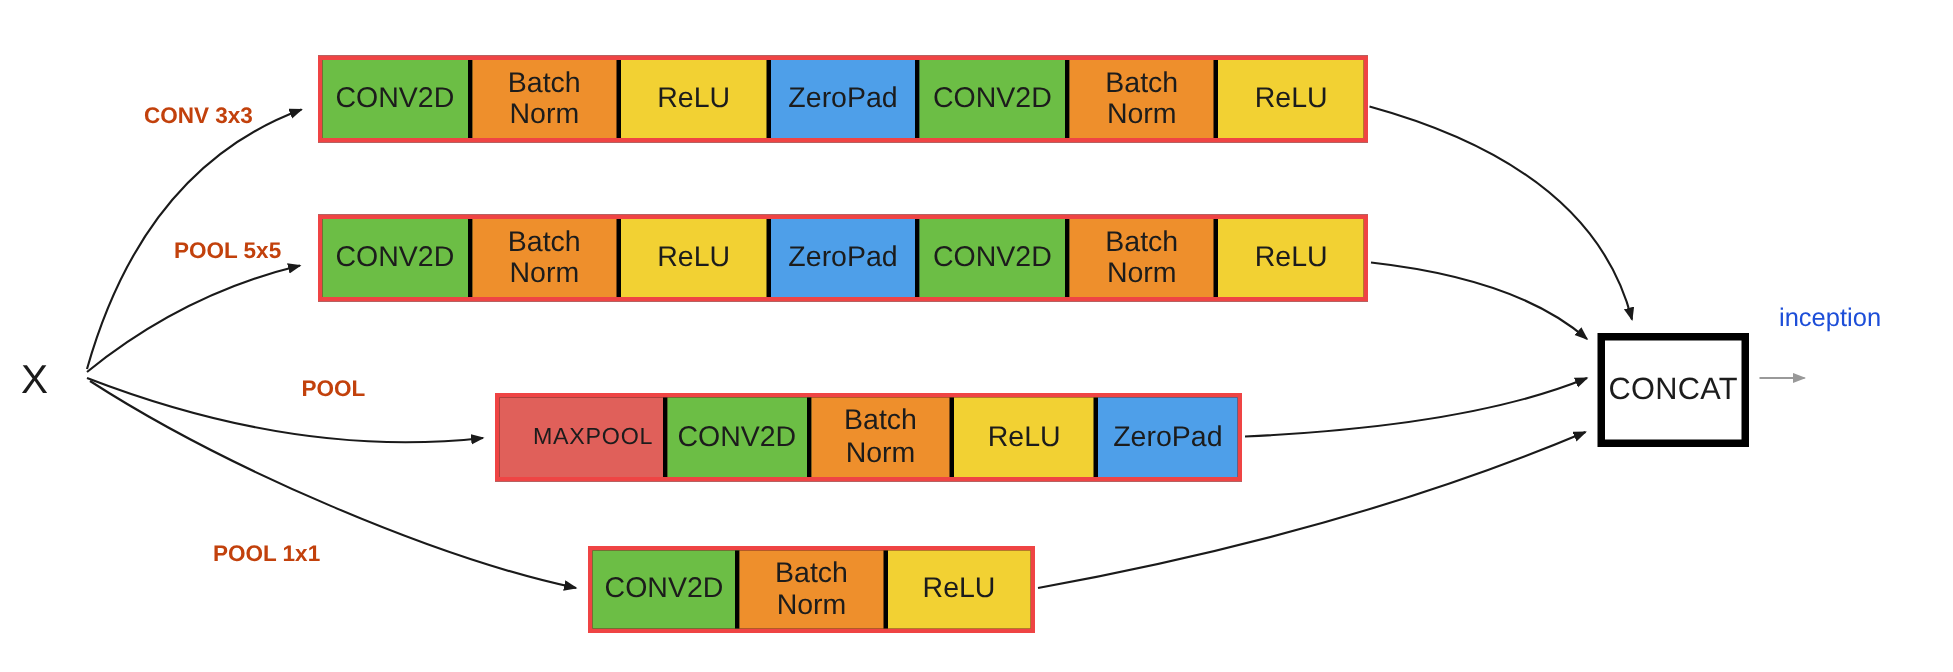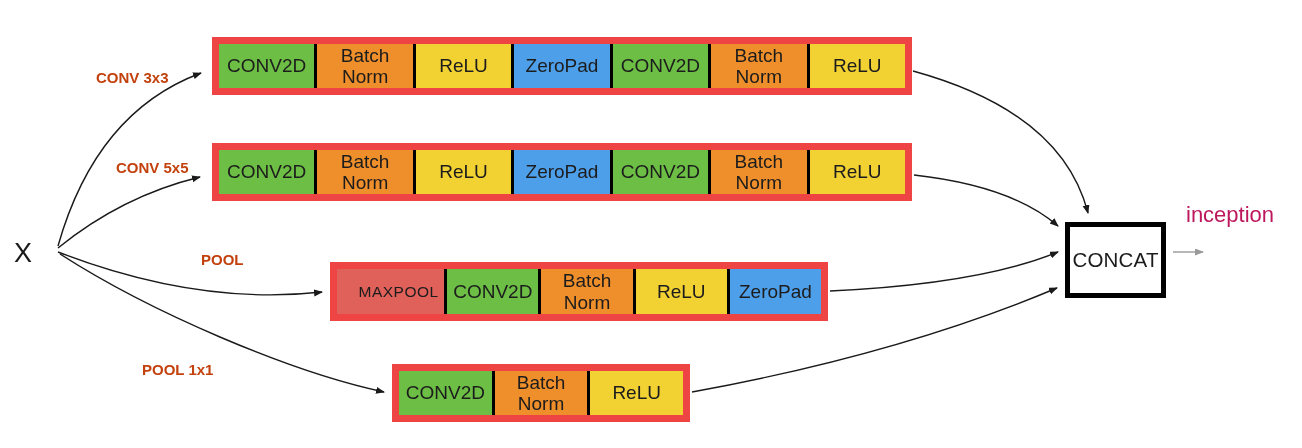--- a/index.html
+++ b/index.html
@@ -16,21 +16,21 @@
     overflow: hidden;
   }
   #arrow-layer {
     position: absolute;
     left: 0; top: 0;
     width: 1302px; height: 448px;
   }
   .pipeline {
     position: absolute;
     display: flex;
-    border: 7px solid #ef4444;
+    border: 3px solid #ef4444;
     background: #000;
     box-sizing: border-box;
   }
   .cell {
     flex: 1 1 0;
     display: flex;
     align-items: center;
     justify-content: center;
     text-align: center;
     border-right: 3px solid #000;
@@ -65,22 +65,22 @@
     display: flex;
     align-items: center;
     justify-content: center;
     font-size: 20.5px;
     color: #1c1c1c;
     letter-spacing: 0.2px;
   }
   #output-label {
     position: absolute;
     left: 1186px; top: 202px;
-    font-size: 22px;
-    color: #be185d;
+    font-size: 17px;
+    color: #1d4ed8;
   }
   
   #branch-1 { left: 212px; top: 37px;  width: 700px; height: 58px; }
   #branch-2 { left: 212px; top: 143px; width: 700px; height: 58px; }
   #branch-3 { left: 330px; top: 262px; width: 498px; height: 59px; }
   #branch-4 { left: 392px; top: 364px; width: 298px; height: 58px; }
   
   #label-branch-1 { left: 96px;  top: 69px;  }
   #label-branch-2 { left: 116px; top: 159px; }
   #label-branch-3 { left: 201px; top: 251px; }
@@ -107,21 +107,21 @@
     <path d="M 913 71 Q 1062 112 1088 213" fill="none" stroke="#1a1a1a" stroke-width="1.4" marker-end="url(#ah-black)"></path>
     <path d="M 914 175 Q 1012 186 1058 226" fill="none" stroke="#1a1a1a" stroke-width="1.4" marker-end="url(#ah-black)"></path>
     <path d="M 830 291 Q 980 284 1058 252" fill="none" stroke="#1a1a1a" stroke-width="1.4" marker-end="url(#ah-black)"></path>
     <path d="M 692 392 Q 900 354 1057 288" fill="none" stroke="#1a1a1a" stroke-width="1.4" marker-end="url(#ah-black)"></path>
     <path d="M 1173 252 L 1203 252" fill="none" stroke="#999999" stroke-width="1.4" marker-end="url(#ah-gray)"></path>
   </svg>
 
   <div id="input-x">X</div>
 
   <div class="free-label" id="label-branch-1">CONV 3x3</div>
-  <div class="free-label" id="label-branch-2">CONV 5x5</div>
+  <div class="free-label" id="label-branch-2">POOL 5x5</div>
   <div class="free-label" id="label-branch-3">POOL</div>
   <div class="free-label" id="label-branch-4">POOL 1x1</div>
 
   <div class="pipeline" id="branch-1">
     <div class="cell" style="background-color: rgb(108, 190, 69);">
         <span>CONV2D</span>
       </div>
     <div class="cell" style="background-color: rgb(238, 143, 44);">
         <span>Batch Norm</span>
       </div>

